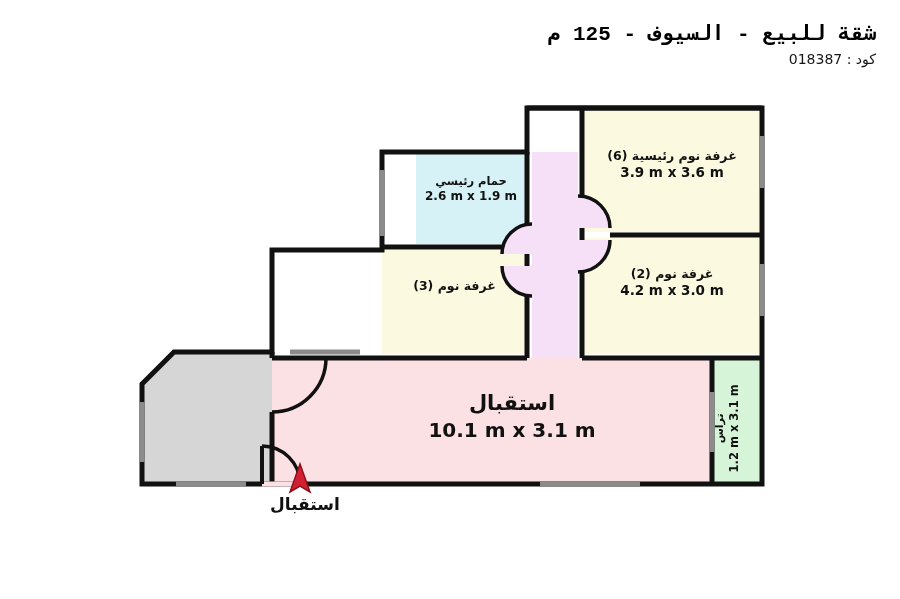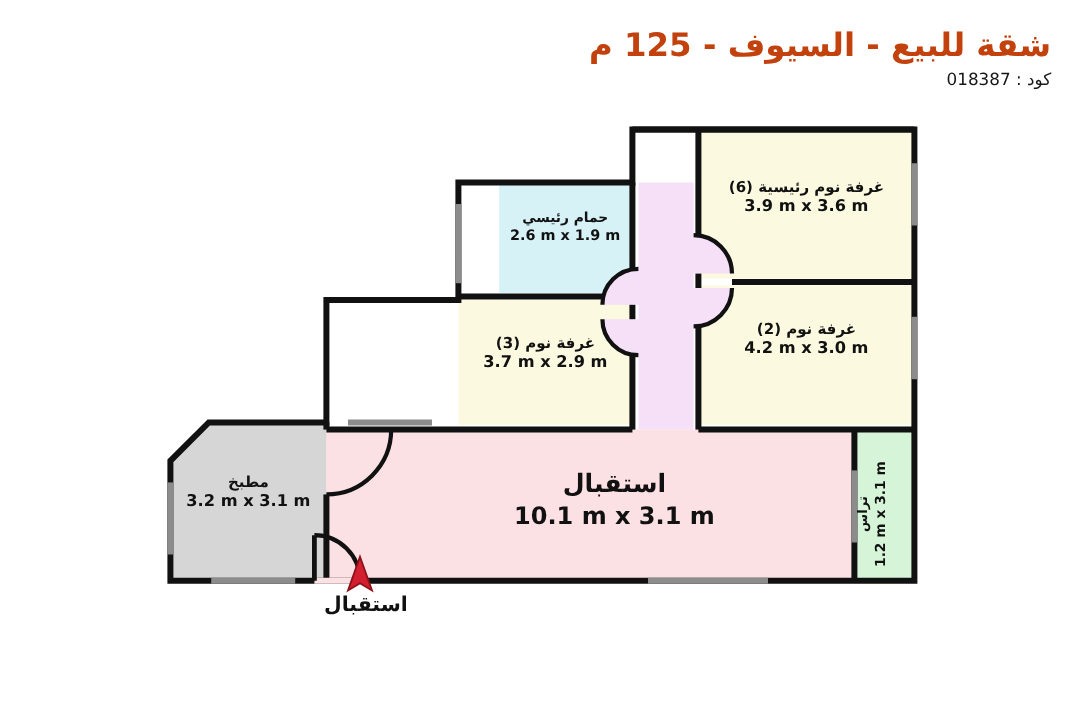--- a/index.html
+++ b/index.html
@@ -18,25 +18,26 @@
 
   
   #header {
     position: absolute;
     top: 22px;
     right: 24px;
     text-align: right;
     direction: rtl;
   }
   #header .title {
-    font-size: 27px;
+    font-size: 21px;
     font-weight: bold;
     line-height: 1.25;
-    color: #c2410c;
-    white-space: nowrap;
+    color: #000000;
+    white-space: nowrap;
+    font-family: Liberation Mono, monospace;
   }
   #header .subtitle {
     font-size: 15px;
     line-height: 1.45;
     margin-top: 2px;
     color: #161616;
     white-space: nowrap;
   }
   #header .code {
     font-size: 14px;
@@ -223,32 +224,27 @@
     <div class="rdim">3.9 m x 3.6 m</div>
   </div>
 
   <div class="room-label" style="left:582px; top:170px; width:180px;">
     <div class="rname">غرفة نوم (2)</div>
     <div class="rdim">4.2 m x 3.0 m</div>
   </div>
 
   <div class="room-label" style="left:382px; top:182px; width:145px;">
     <div class="rname">غرفة نوم (3)</div>
-    <div class="rdim">3.7 m x 2.9 m</div>
   </div>
 
   <div class="room-label" style="left:414px; top:78px; width:114px;">
     <div class="rname" style="font-size:11.5px;text-align:center;">حمام رئيسي</div>
     <div class="rdim" style="font-size:12px;">2.6 m x 1.9 m</div>
   </div>
 
-  <div class="room-label" style="left:142px; top:298px; width:130px;">
-    <div class="rname">مطبخ</div>
-    <div class="rdim">3.2 m x 3.1 m</div>
-  </div>
 
   <div class="room-label big" style="left:372px; top:294px; width:280px;">
     <div class="rname">استقبال</div>
     <div class="rdim">10.1 m x 3.1 m</div>
   </div>
 
   <div class="room-label vertical" style="left:657px; top:318px; width:140px;">
     <div class="rname">تراس</div>
     <div class="rdim">1.2 m x 3.1 m</div>
   </div>

